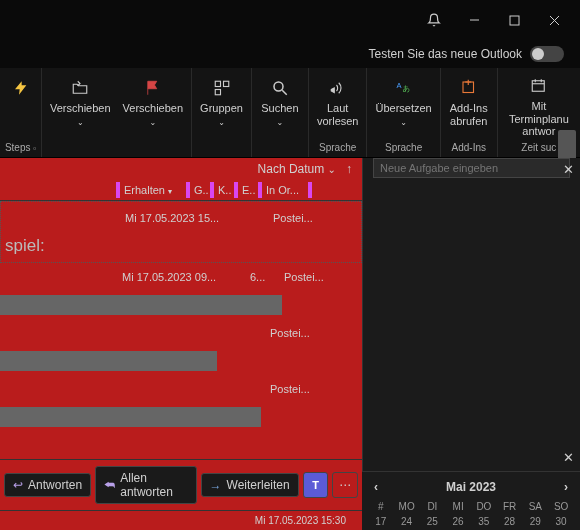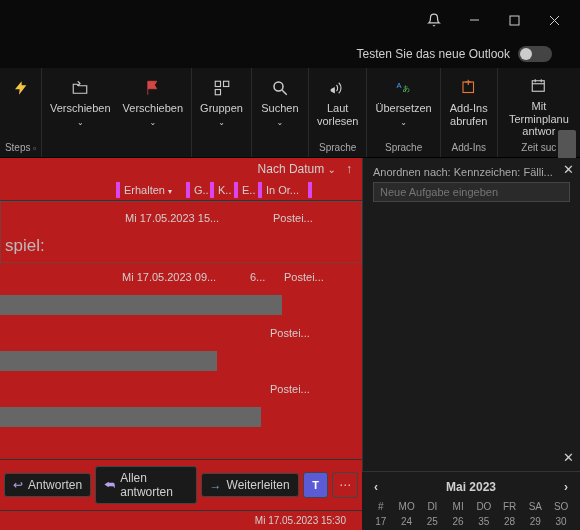--- a/index.html
+++ b/index.html
@@ -1,21 +1,21 @@
 <!DOCTYPE html>
 <html><head>
 <meta charset="utf-8">
 <style>
 * { margin: 0; padding: 0; box-sizing: border-box; font-family: 'Segoe UI', sans-serif; }
 body { width: 580px; height: 530px; background: #0a0a0a; color: #d0d0d0; overflow: hidden; position: relative; }
 
 .titlebar { height: 40px; display: flex; align-items: center; justify-content: flex-end; padding: 0 8px; gap: 4px; }
 .titlebar .win-btn { width: 36px; height: 28px; display: flex; align-items: center; justify-content: center; cursor: pointer; }
 
-.try-row { height: 28px; display: flex; align-items: center; justify-content: flex-end; padding: 0 28px; font-size: 12px; gap: 8px; }
+.try-row { height: 28px; display: flex; align-items: center; justify-content: flex-end; padding: 0 16px; font-size: 12px; gap: 8px; }
 .toggle { width: 34px; height: 16px; background: #444; border-radius: 8px; position: relative; cursor: pointer; }
 .toggle::after { content: ''; position: absolute; width: 12px; height: 12px; background: #ccc; border-radius: 50%; top: 2px; left: 2px; }
 
 .ribbon { height: 90px; background: #141414; display: flex; align-items: stretch; border-bottom: 1px solid #000; position: relative; }
 .ribbon-group { display: flex; flex-direction: column; justify-content: flex-end; align-items: center; border-right: 1px solid #2a2a2a; padding: 3px 2px; position: relative; }
 .ribbon-buttons { display: flex; flex: 1; align-items: flex-start; padding-top: 4px; }
 .ribbon-btn { display: flex; flex-direction: column; align-items: center; justify-content: flex-start; padding: 2px 6px; font-size: 11px; text-align: center; line-height: 1.15; gap: 3px; cursor: pointer; min-width: 52px; }
 .ribbon-btn .ico { height: 22px; display: flex; align-items: center; justify-content: center; }
 .ribbon-label { font-size: 10px; color: #aaa; padding: 2px 0 1px; }
 .ribbon-collapse { position: absolute; right: 4px; top: 62px; width: 18px; height: 60px; background: #555; border-radius: 2px; cursor: pointer; }
@@ -304,21 +304,20 @@
       <div class="more-btn">⋯</div>
     </div>
 
     <div class="timestamp-bar">
       <span class="ts">Mi 17.05.2023 15:30</span>
     </div>
   </div>
 
   <div class="side-pane">
     <div class="side-close">✕</div>
-    <div class="arrange-label">Anordnen nach: Kennzeichen: Fälli...</div>
     <input class="task-input" placeholder="Neue Aufgabe eingeben" style="">
   </div>
 
   <div class="calendar">
     <div class="cal-close">✕</div>
     <div class="cal-head">
       <div class="cal-nav prev">‹</div>
       <span>Mai 2023</span>
       <div class="cal-nav next">›</div>
     </div>

